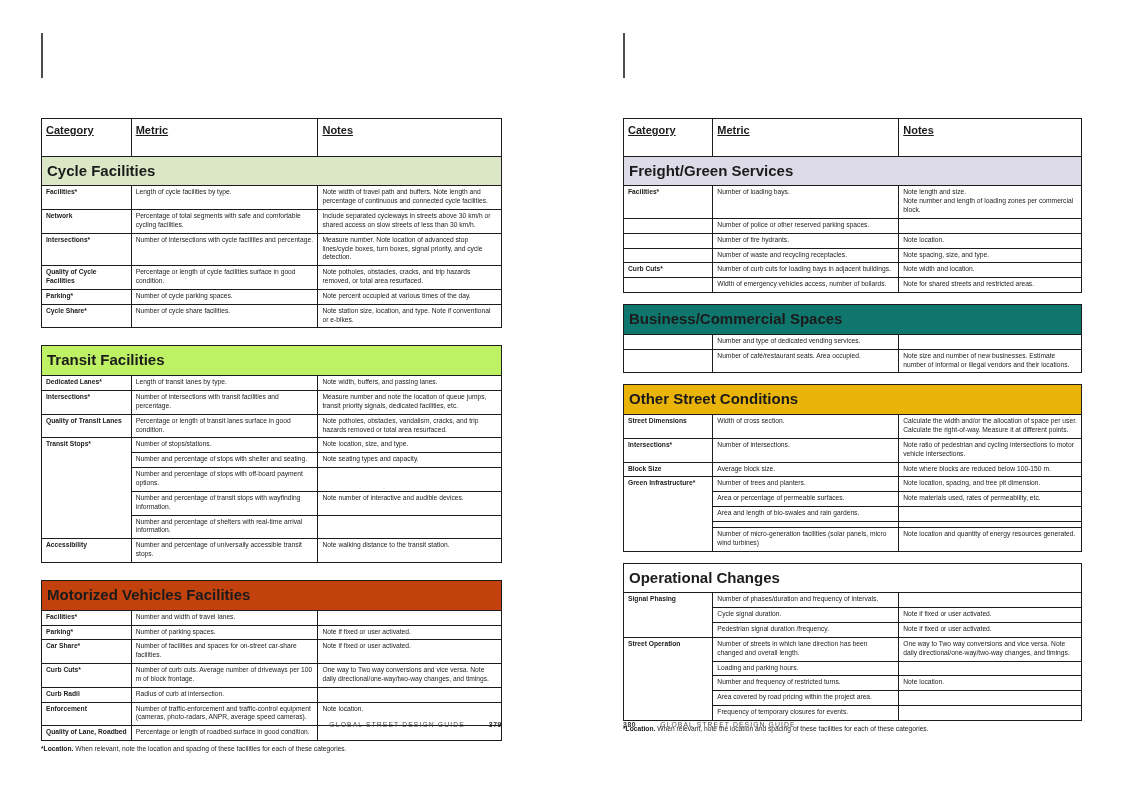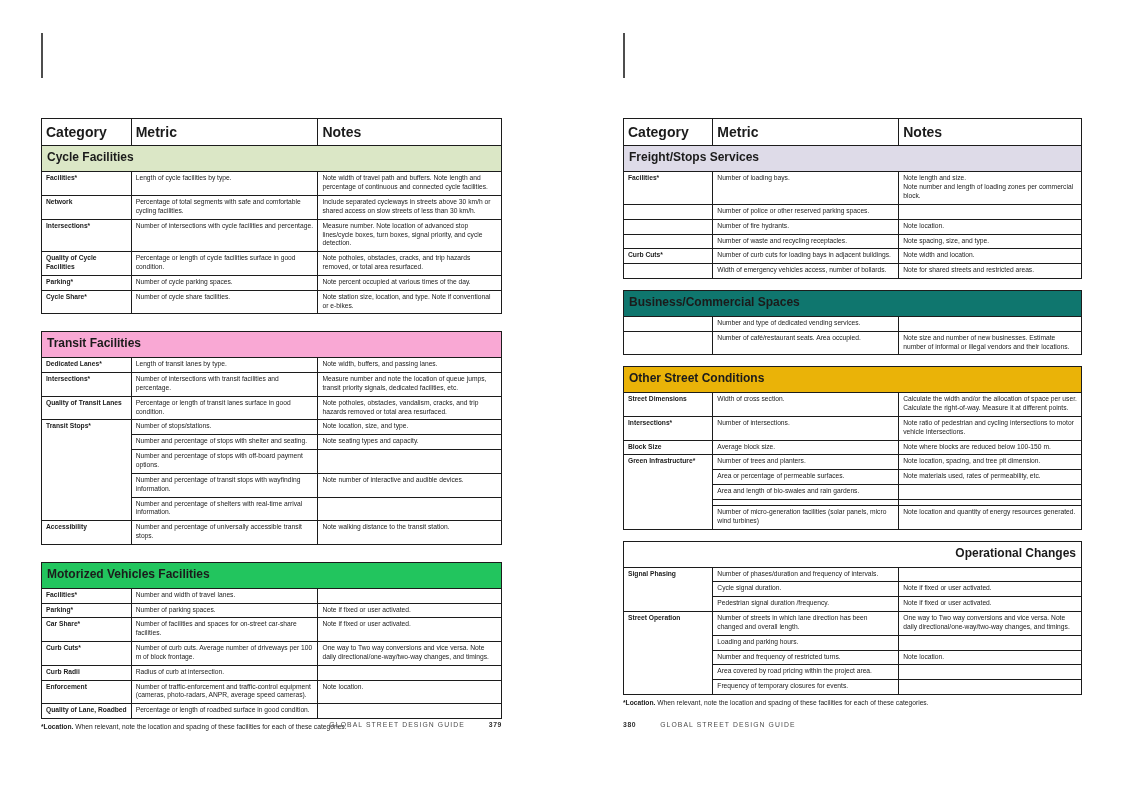--- a/index.html
+++ b/index.html
@@ -33,27 +33,28 @@
   th, td {
     border: 1px solid #1c1c1c;
     vertical-align: top;
     text-align: left;
     padding: 2px 4px 3px 4px;
     font-size: 6.7px;
     line-height: 1.32;
     overflow: hidden;
   }
   th {
-    font-size: 14px;
+    font-size: 11px;
     font-weight: bold;
-    padding: 4px 4px 4px 4px;
+    padding: 4px 4px 18px 4px;
     border-bottom: 1.5px solid #1c1c1c;
+    text-decoration: underline;
   }
   td.section {
-    font-size: 12px;
+    font-size: 15px;
     font-weight: bold;
     padding: 4px 5px 5px 5px;
   }
   td.cat { font-weight: bold; }
   td.notes { white-space: pre-line; }
 
   .footnote {
     margin: 4px 0 0 0;
     font-size: 6.7px;
     line-height: 1.3;
@@ -132,21 +133,21 @@
           </tbody>
         </table>
         <table>
           <colgroup>
             <col style="width: 19.5%;">
             <col style="width: 40.6%;">
             <col style="width: 39.9%;">
           </colgroup>
           <tbody>
             <tr>
-              <td class="section" colspan="3" style="background: #f9a8d4; margin-left: 48px;">Transit Facilities</td>
+              <td class="section" colspan="3" style="background: #bef264; margin-left: 48px;">Transit Facilities</td>
             </tr>
             <tr>
               <td class="cat">Dedicated Lanes*</td>
               <td class="metric">Length of transit lanes by type.</td>
               <td class="notes">Note width, buffers, and passing lanes.</td>
             </tr>
             <tr>
               <td class="cat">Intersections*</td>
               <td class="metric">Number of intersections with transit facilities and percentage.</td>
               <td class="notes">Measure number and note the location of queue jumps, transit priority signals, dedicated facilities, etc.</td>
@@ -185,21 +186,21 @@
           </tbody>
         </table>
         <table>
           <colgroup>
             <col style="width: 19.5%;">
             <col style="width: 40.6%;">
             <col style="width: 39.9%;">
           </colgroup>
           <tbody>
             <tr>
-              <td class="section" colspan="3" style="background: #22c55e;">Motorized Vehicles Facilities</td>
+              <td class="section" colspan="3" style="background: #c2410c;">Motorized Vehicles Facilities</td>
             </tr>
             <tr>
               <td class="cat">Facilities*</td>
               <td class="metric">Number and width of travel lanes.</td>
               <td class="notes"></td>
             </tr>
             <tr>
               <td class="cat">Parking*</td>
               <td class="metric">Number of parking spaces.</td>
               <td class="notes">Note if fixed or user activated.</td>
@@ -245,21 +246,21 @@
           </colgroup>
           <thead>
             <tr>
               <th>Category</th>
               <th>Metric</th>
               <th>Notes</th>
             </tr>
           </thead>
           <tbody>
             <tr>
-              <td class="section" colspan="3" style="background: rgb(222, 219, 232);">Freight/Stops Services</td>
+              <td class="section" colspan="3" style="background: rgb(222, 219, 232);">Freight/Green Services</td>
             </tr>
             <tr>
               <td class="cat">Facilities*</td>
               <td class="metric">Number of loading bays.</td>
               <td class="notes">Note length and size.
 Note number and length of loading zones per commercial block.</td>
             </tr>
             <tr>
               <td class="cat"></td>
               <td class="metric">Number of police or other reserved parking spaces.</td>
@@ -358,21 +359,21 @@
           </tbody>
         </table>
         <table>
           <colgroup>
             <col style="width: 19.5%;">
             <col style="width: 40.6%;">
             <col style="width: 39.9%;">
           </colgroup>
           <tbody>
             <tr>
-              <td class="section" colspan="3" style="background: rgb(255, 255, 255); text-align: right;">Operational Changes</td>
+              <td class="section" colspan="3" style="background: rgb(255, 255, 255);">Operational Changes</td>
             </tr>
             <tr>
               <td class="cat" rowspan="3">Signal Phasing</td>
               <td class="metric">Number of phases/duration and frequency of intervals.</td>
               <td class="notes"></td>
             </tr>
             <tr>
               <td class="metric">Cycle signal duration.</td>
               <td class="notes">Note if fixed or user activated.</td>
             </tr>

